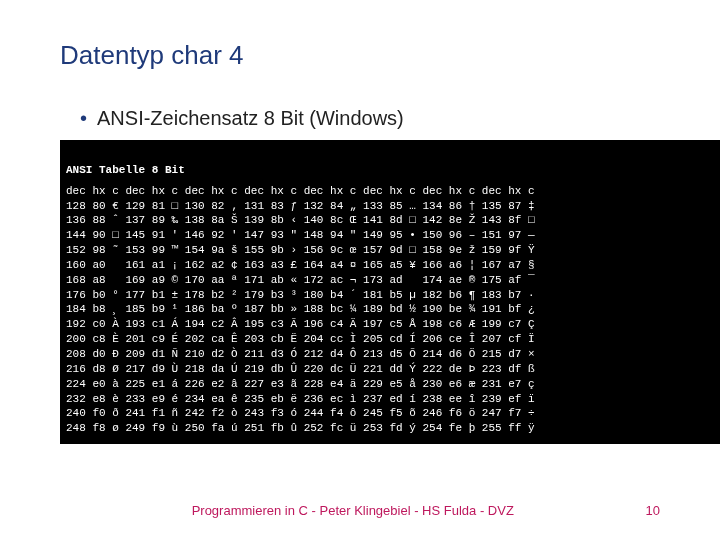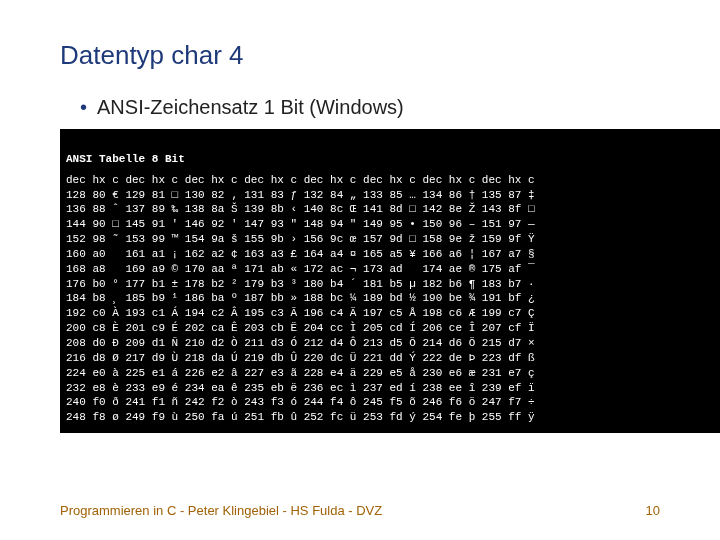--- a/index.html
+++ b/index.html
@@ -8,21 +8,21 @@
     height: 540px;
     background: #fff;
     font-family: Arial, Helvetica, sans-serif;
     position: relative;
     padding: 40px 60px 30px 60px;
   }
   .title {
     color: #1f3a7a;
     font-size: 26px;
     font-weight: 400;
-    margin-bottom: 25px;
+    margin-bottom: 36px;
   }
   .bullet-line {
     color: #222;
     font-size: 20px;
     margin-left: 20px;
     margin-bottom: 10px;
   }
   .bullet-dot {
     color: #1f3a7a;
     margin-right: 10px;
@@ -43,33 +43,34 @@
     font-weight: bold;
     margin-bottom: 6px;
     display: block;
   }
   .footer {
     position: absolute;
     bottom: 22px;
     left: 60px;
     right: 60px;
     font-size: 13px;
-    color: #a16207;
+    color: #be185d;
+    text-align: center;
   }
   .page-num {
     float: right;
   }
 </style>
 </head>
 <body>
 
 <h1 class="title">Datentyp char 4</h1>
 
 <p class="bullet-line">
-  <span class="bullet-dot">•</span><span>ANSI-Zeichensatz 1 Bit (Windows)</span>
+  <span class="bullet-dot">•</span><span>ANSI-Zeichensatz 8 Bit (Windows)</span>
 </p>
 
 <div class="console">
 <span class="hdr">ANSI Tabelle 8 Bit</span><span id="table-body">dec hx c dec hx c dec hx c dec hx c dec hx c dec hx c dec hx c dec hx c 
 128 80 € 129 81 □ 130 82 ‚ 131 83 ƒ 132 84 „ 133 85 … 134 86 † 135 87 ‡ 
 136 88 ˆ 137 89 ‰ 138 8a Š 139 8b ‹ 140 8c Œ 141 8d □ 142 8e Ž 143 8f □ 
 144 90 □ 145 91 ' 146 92 ' 147 93 " 148 94 " 149 95 • 150 96 – 151 97 — 
 152 98 ˜ 153 99 ™ 154 9a š 155 9b › 156 9c œ 157 9d □ 158 9e ž 159 9f Ÿ 
 160 a0   161 a1 ¡ 162 a2 ¢ 163 a3 £ 164 a4 ¤ 165 a5 ¥ 166 a6 ¦ 167 a7 § 
 168 a8   169 a9 © 170 aa ª 171 ab « 172 ac ¬ 173 ad   174 ae ® 175 af ¯ 

